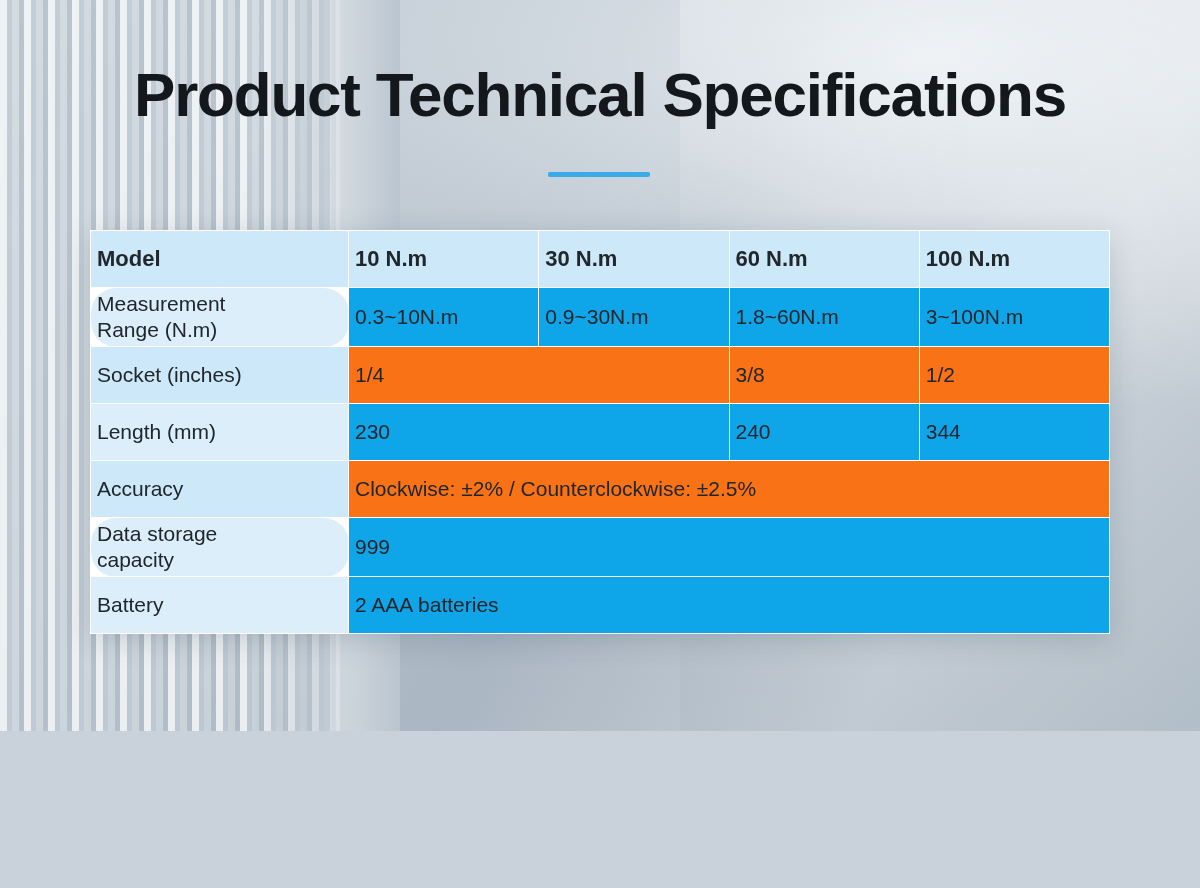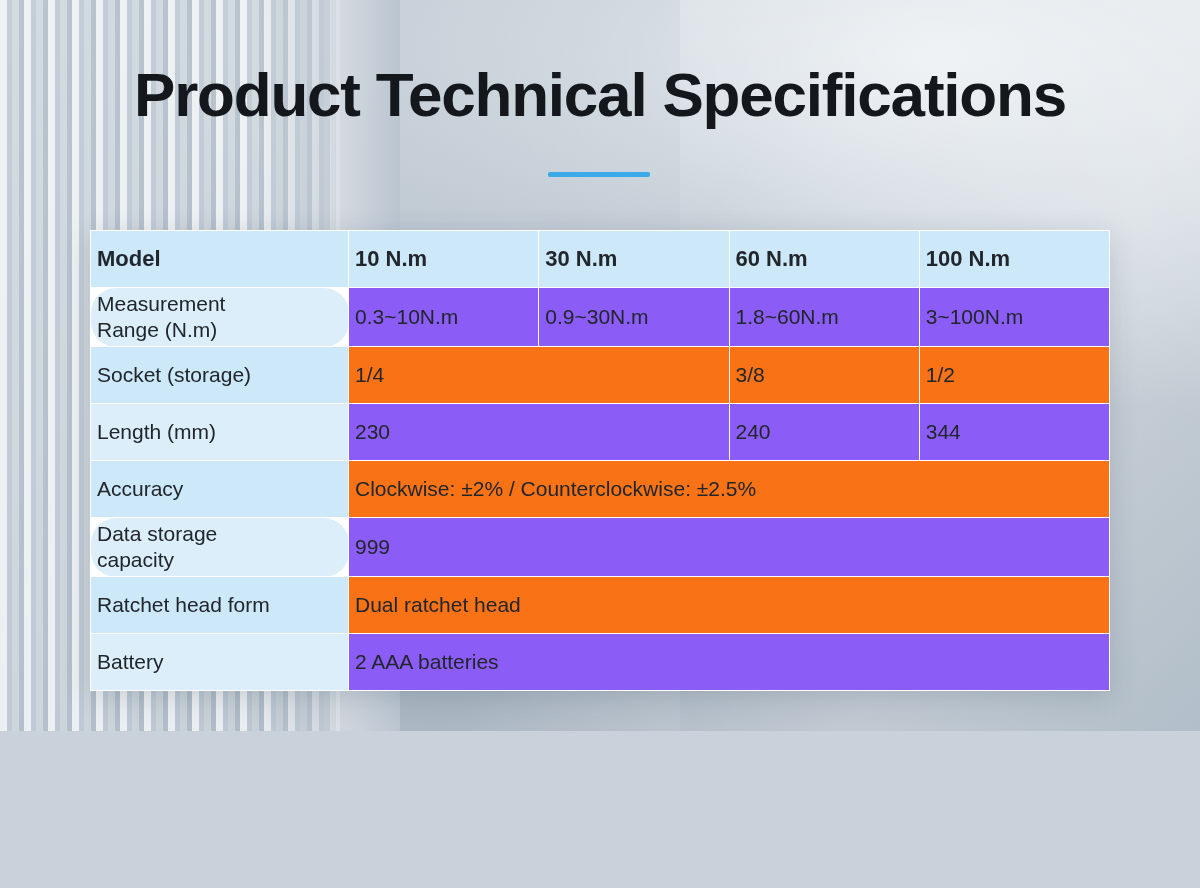--- a/index.html
+++ b/index.html
@@ -115,21 +115,21 @@
   table.spec td {
     border: 1px solid #ffffff;
     font-size: 21px;
     color: #20262b;
     text-align: left;
     vertical-align: middle;
     padding: 0 6px;
     line-height: 1.22;
   }
   tr.r-alt td { background: #f97316; }
-  tr.r-plain td { background: #8b5cf6; }
+  tr.r-plain td { background: #0ea5e9; }
 
   td.label {
     width: 245px;
     background: #dceefa !important;
   }
   tr.r-plain td.label { background: #dceefa !important; }
   tr.r-alt  td.label { background: #cde8f8 !important; }
 
   tr.head td {
     font-weight: bold;
@@ -173,21 +173,21 @@
             <span>Measurement</span><br>
             <span>Range (N.m)</span>
           </td>
           <td>0.3~10N.m</td>
           <td>0.9~30N.m</td>
           <td>1.8~60N.m</td>
           <td>3~100N.m</td>
         </tr>
 
         <tr class="r-alt">
-          <td class="label h56">Socket (storage)</td>
+          <td class="label h56">Socket (inches)</td>
           <td colspan="2">1/4</td>
           <td>3/8</td>
           <td>1/2</td>
         </tr>
 
         <tr class="r-plain">
           <td class="label h56">Length (mm)</td>
           <td colspan="2">230</td>
           <td>240</td>
           <td>344</td>
@@ -201,24 +201,20 @@
         <tr class="r-plain">
           <td class="label h58 two-line">
             <span>Data storage</span><br>
             <span>capacity</span>
           </td>
           <td colspan="4">999</td>
         </tr>
 
 
 
-        <tr class="r-alt">
-          <td class="label h56">Ratchet head form</td>
-          <td colspan="4">Dual ratchet head</td>
-        </tr>
 
         <tr class="r-plain">
           <td class="label h56">Battery</td>
           <td colspan="4">2 AAA batteries</td>
         </tr>
       </tbody>
         </table>
     </div>
   </div>
 </div>

